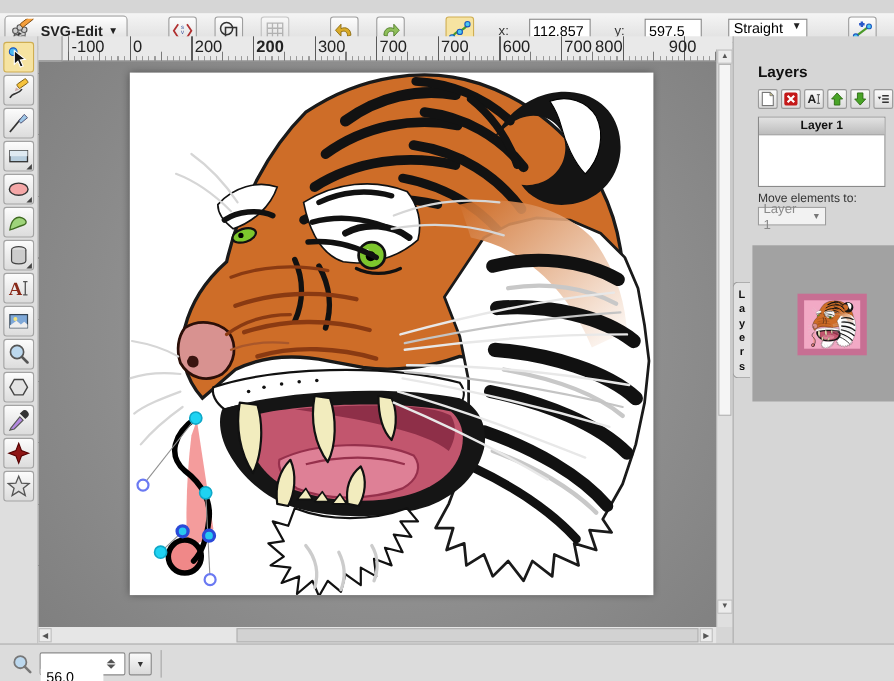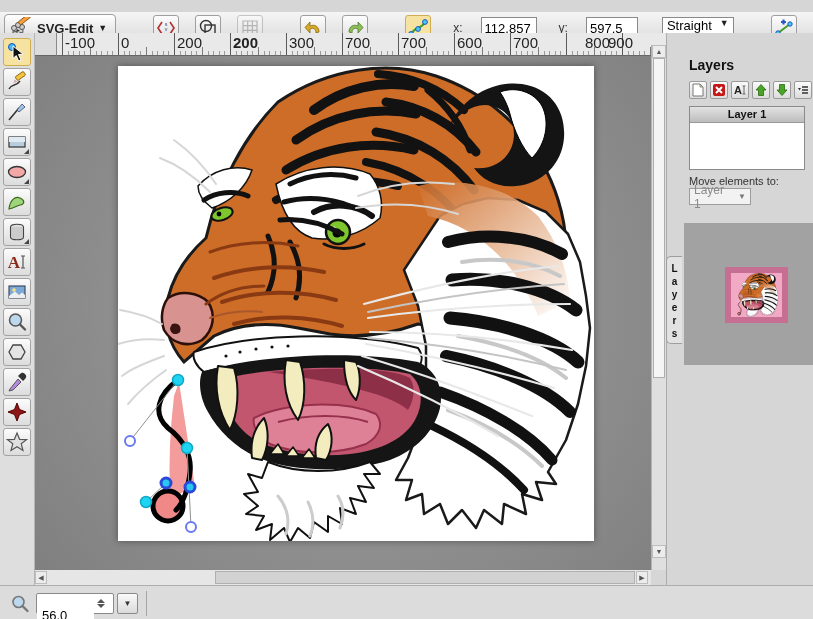--- a/index.html
+++ b/index.html
@@ -421,21 +421,21 @@
 <div id="ruler-top" class="abs">
     <span class="rt-label" style="left: 8px;">-100</span>
     <span class="rt-label" style="left: 64px;">0</span>
     <span class="rt-label" style="left: 120px;">200</span>
     <span class="rt-label" style="left: 176px; font-weight: bold;">200</span>
     <span class="rt-label" style="left: 232px;">300</span>
     <span class="rt-label" style="left: 288px;">700</span>
     <span class="rt-label" style="left: 344px;">700</span>
     <span class="rt-label" style="left: 400px;">600</span>
     <span class="rt-label" style="left: 456px;">700</span>
-    <span class="rt-label" style="left: 528px;">800</span>
+    <span class="rt-label" style="left: 484px;">800</span>
     <span class="rt-label" style="left: 551px;">900</span>
   </div>
 <div id="ruler-left" class="abs">
     <span class="rl-label" style="top: 13px;">0</span>
     <span class="rl-label" style="top: 69px;">1
 0
 0</span>
     <span class="rl-label" style="top: 125px;">2
 0
 0</span>

